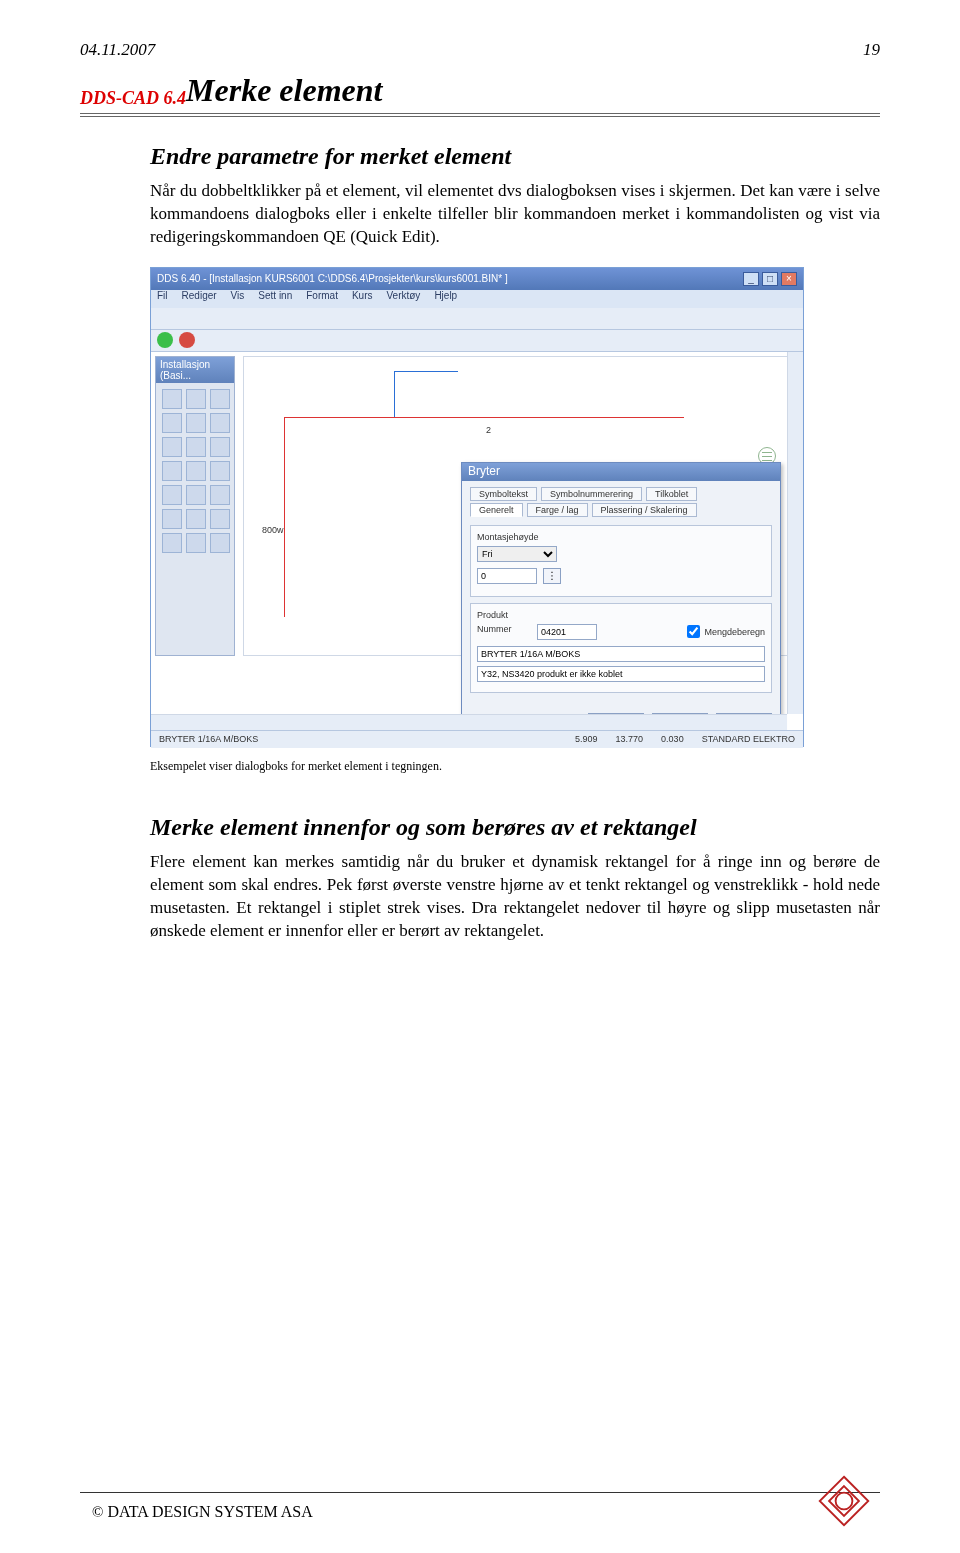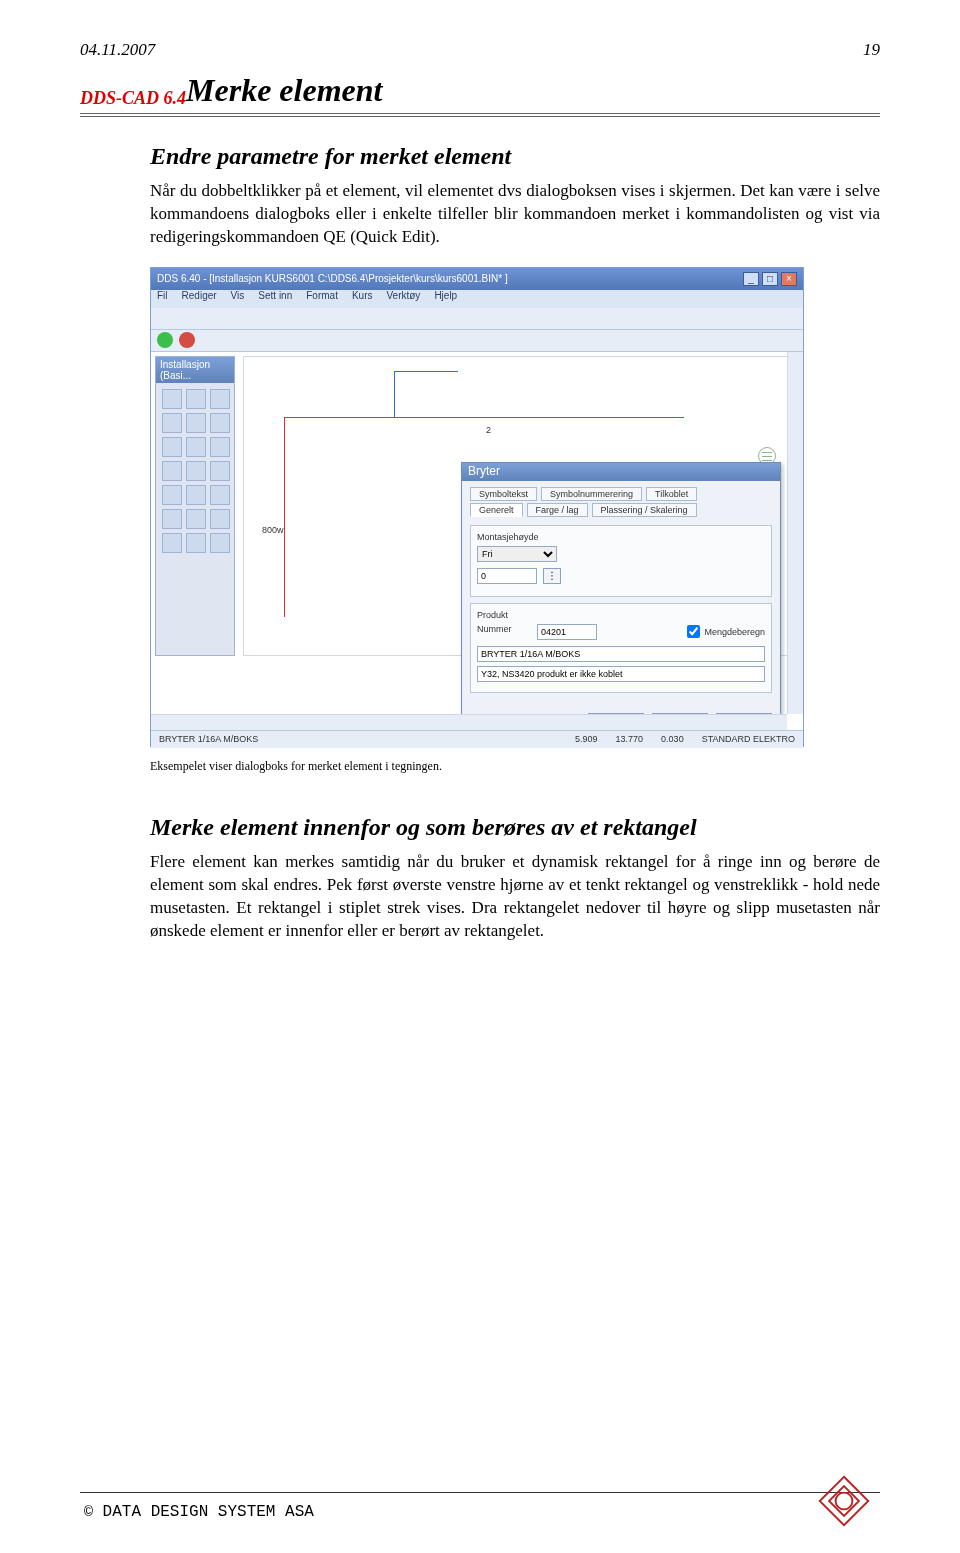--- a/index.html
+++ b/index.html
@@ -72,21 +72,21 @@
   .sw-status { position:absolute; bottom:0; left:0; right:0; height:18px; background:#e6edf7; border-top:1px solid #b6c7e0; display:flex; align-items:center; justify-content:space-between; padding:0 8px; font-size:9px;}
   .sw-scrollh { position:absolute; bottom:18px; left:0; right:16px; height:16px; background:#e6edf7; border-top:1px solid #cfd8e6;}
   .sw-scrollv { position:absolute; top:0; right:0; bottom:34px; width:16px; background:#e6edf7; border-left:1px solid #cfd8e6;}
 
   .sym { position:absolute; width:18px; height:18px; border:1px solid #8fb58f; border-radius:50%;}
   .sym::after { content:""; position:absolute; left:3px; right:3px; top:8px; height:1px; background:#8fb58f; box-shadow:0 -4px #8fb58f, 0 4px #8fb58f;}
 
   .caption { margin-left:70px; font-size:12px; margin-bottom:40px; margin-top:6px;}
 
   .bottom-hr { position:absolute; left:80px; right:80px; bottom:60px; border:none; border-top:1px solid #333;}
-  .footer { position:absolute; left:84px; bottom:32px; font-size:16px;font-family:Liberation Mono, monospace; }
+  .footer { position:absolute; left:92px; bottom:32px; font-size:16px; }
   .footer .c { font-size:15px; }
   .footer-logo { position:absolute; right:88px; bottom:24px; width:56px; height:56px; }
 </style>
 </head>
 <body>
 <div class="page">
 
   <div class="top-row">
     <span>04.11.2007</span>
     <span>19</span>

